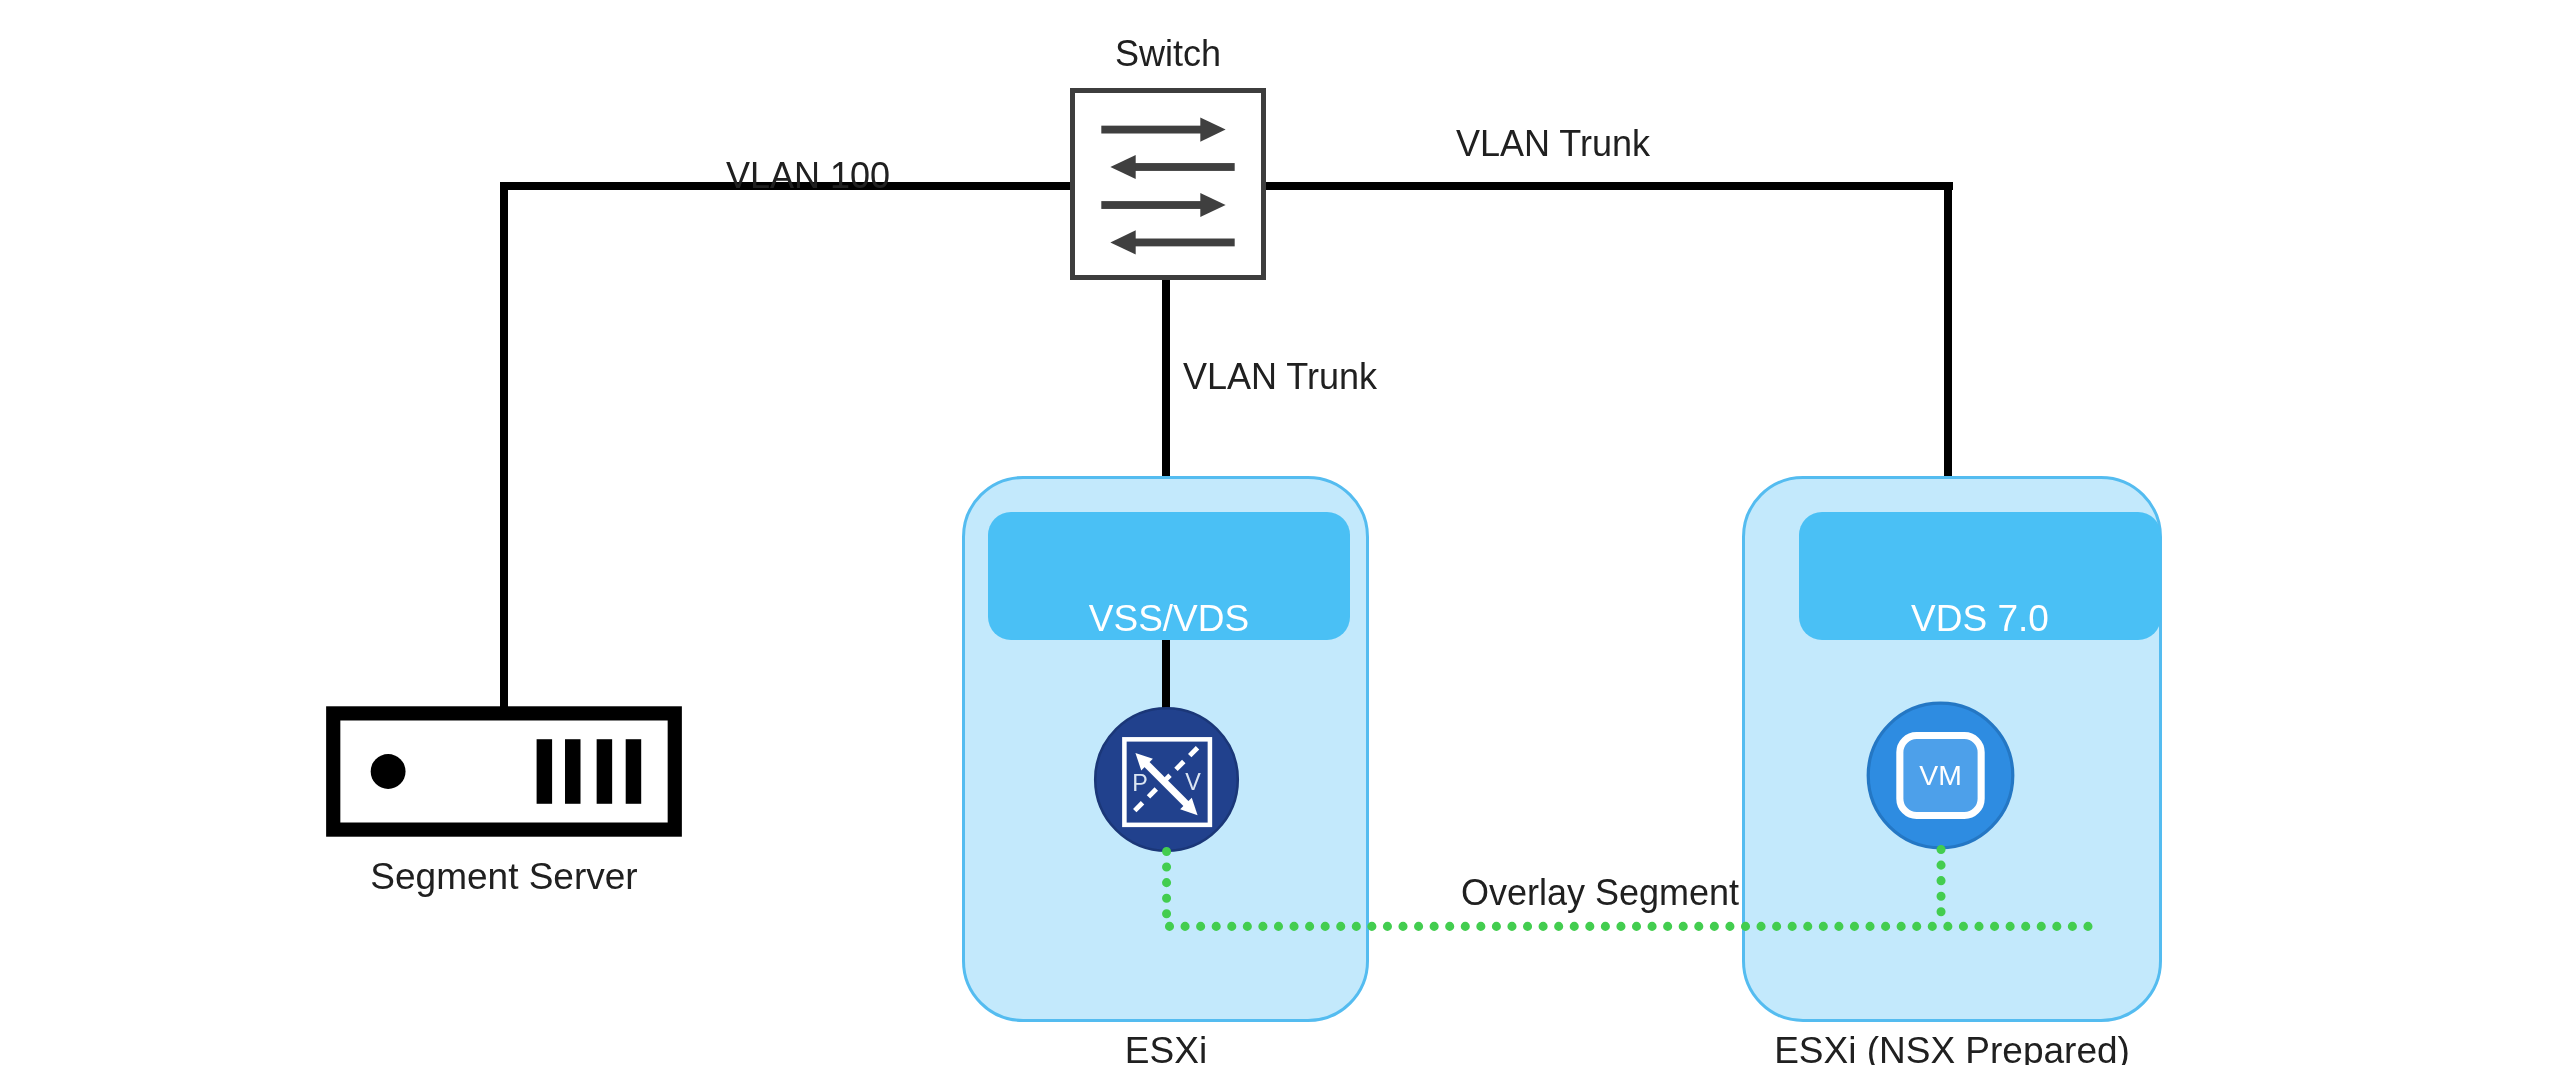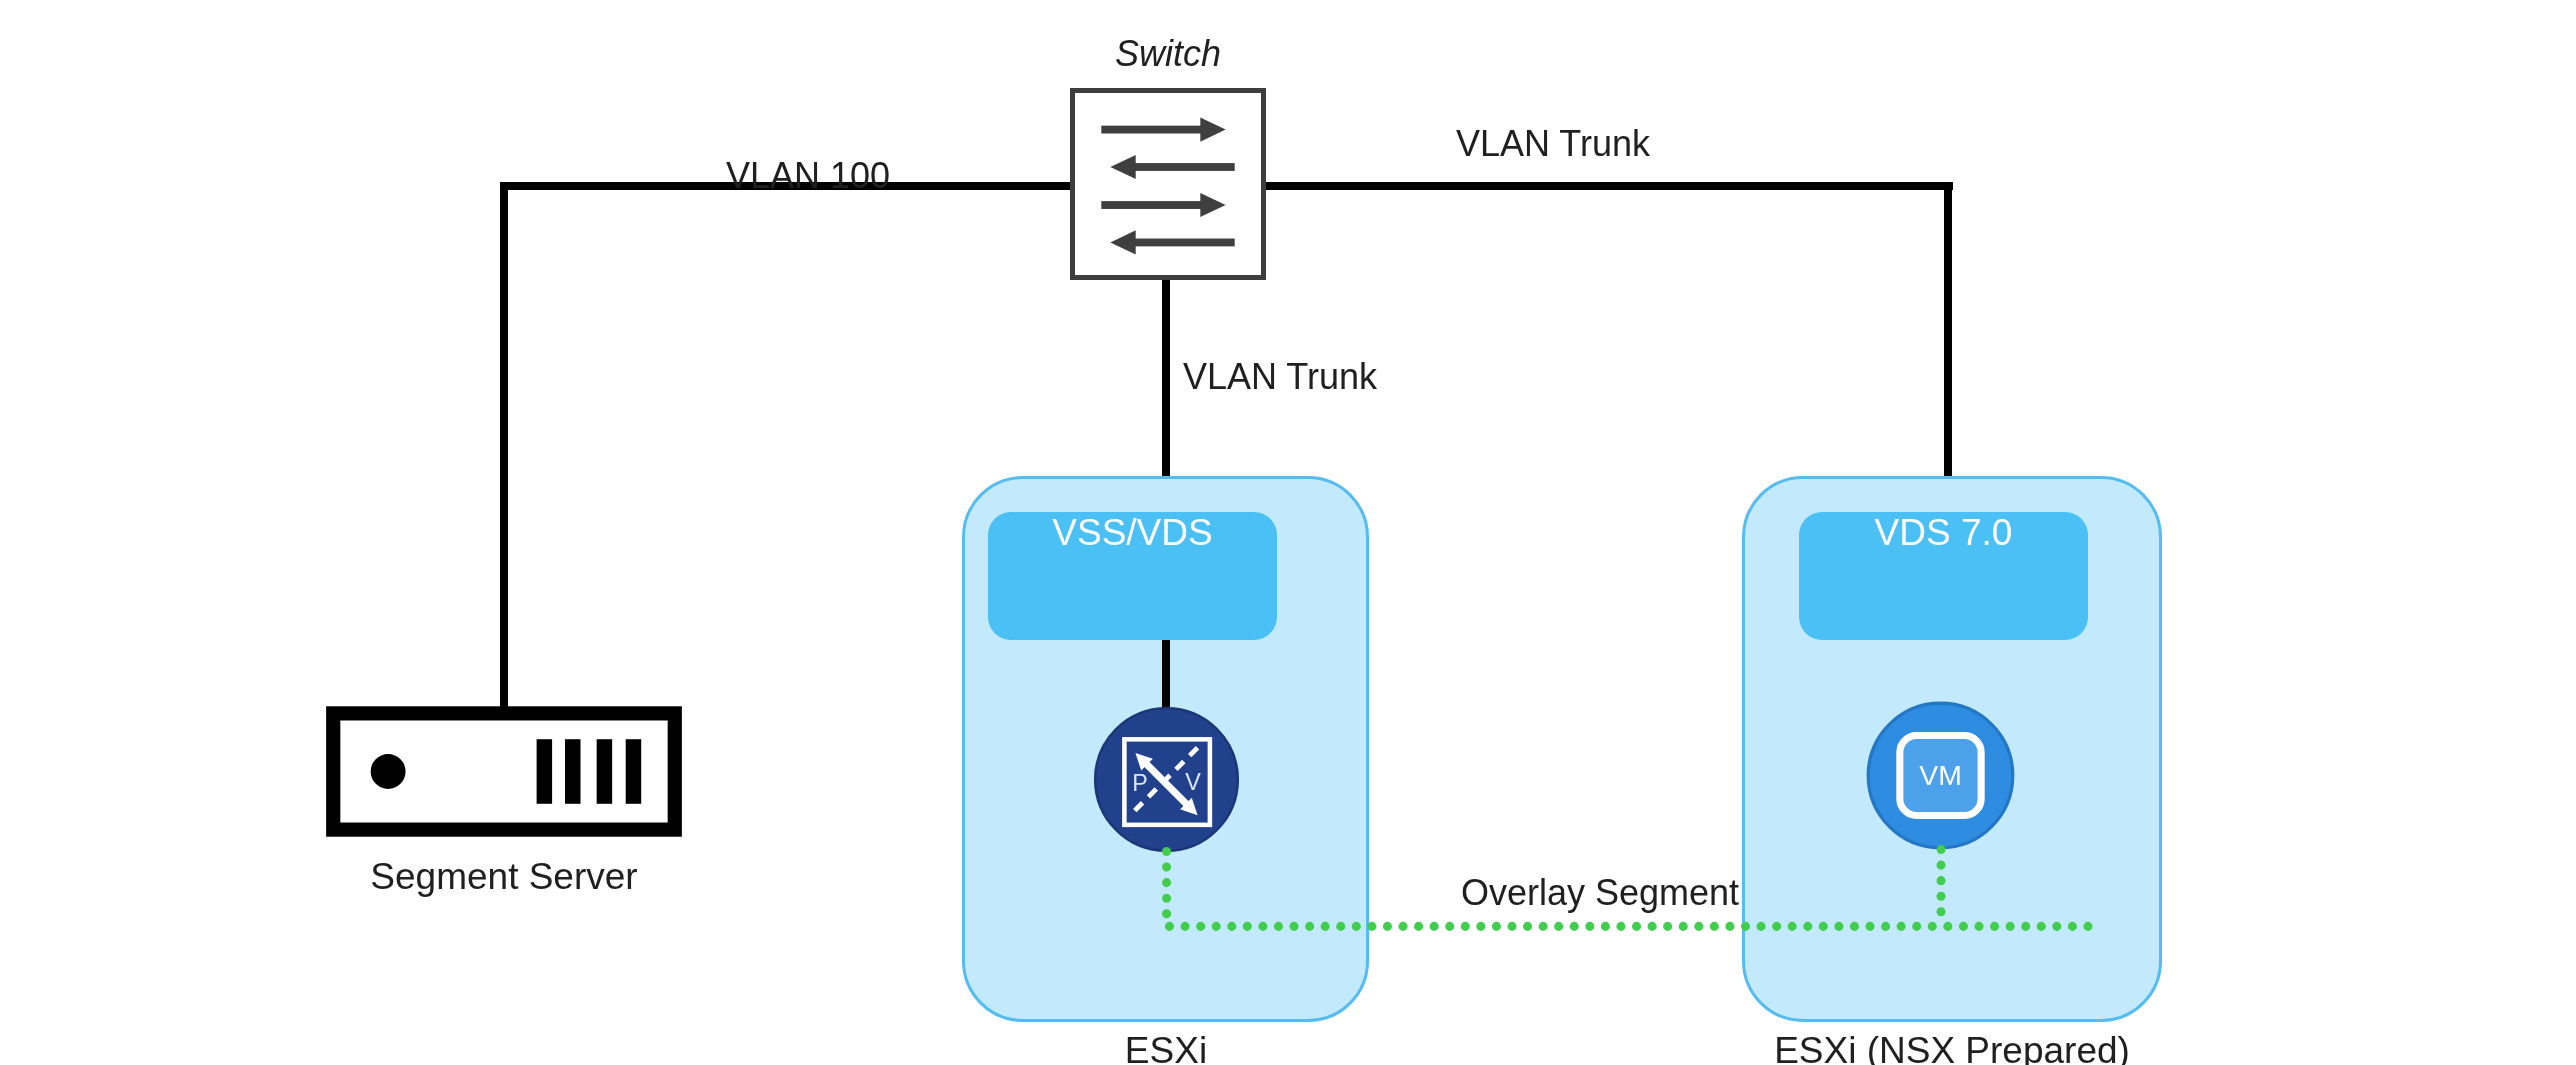--- a/index.html
+++ b/index.html
@@ -26,22 +26,22 @@
     z-index:2; display:flex; align-items:center; justify-content:center;
   }
   .host-box{
     position:absolute; top:476px; height:546px; border-radius:61px;
     background:var(--host-fill); border:3.2px solid var(--host-border);
     box-sizing:border-box; z-index:2;
   }
   #host-left{left:962px; width:407px;}
   #host-right{left:1742px; width:420px;}
   .host-header{
-    position:absolute; top:512px; width:289px; height:128px; border-radius:23px;
-    background:var(--header-fill); z-index:3; display:flex; align-items:flex-start;
+    position:absolute; top:512px; width:362px; height:128px; border-radius:23px;
+    background:var(--header-fill); z-index:3; display:flex; align-items:flex-end;
     justify-content:center; color:#ffffff; font-size:37px; font-weight:400;
   }
   #header-left{left:988px;}
   #header-right{left:1771px;margin-left:28px;}
   .icon-svg{position:absolute; z-index:4;}
   #server-icon{left:326px; top:705px;}
   #pv-icon{left:1092px; top:705px;}
   #vm-icon{left:1865px; top:700px;}
   #overlay-dots{position:absolute; left:0; top:0; z-index:5; pointer-events:none;}
   svg text{font-family:"Liberation Sans", sans-serif;}
@@ -109,21 +109,21 @@
     <circle cx="117" cy="117" r="112" style="fill:var(--vm-circle)" stroke="#2477c4" stroke-width="5"></circle>
     <rect x="54" y="55" width="126" height="124" rx="26" style="fill:var(--vm-square)" stroke="#ffffff" stroke-width="11"></rect>
     <text x="117" y="132" text-anchor="middle" font-size="44" fill="#ffffff">VM</text>
   </svg>
 
   <svg id="overlay-dots" width="2576" height="1066" viewBox="0 0 3988 1650">
     <path d="M1806 1318 L1806 1434 L3245 1434" fill="none" style="stroke:var(--overlay-green)" stroke-width="14" stroke-linecap="round" stroke-dasharray="0.1 24"></path>
     <path d="M3005 1315 L3005 1434" fill="none" style="stroke:var(--overlay-green)" stroke-width="14" stroke-linecap="round" stroke-dasharray="0.1 24"></path>
   </svg>
 
-  <div class="lbl small" style="left:1168px; top:34px;font-style:italic;">Switch</div>
+  <div class="lbl small" style="left:1168px; top:34px;">Switch</div>
   <div class="lbl small" style="left:808px; top:124px;margin-top:32px;">VLAN 100</div>
   <div class="lbl small" style="left:1553px; top:124px;">VLAN Trunk</div>
   <div class="lbl small" style="left:1280px; top:357px;">VLAN Trunk</div>
   <div class="lbl small" style="left:1555px; top:873px;margin-left:45px;">Overlay Segment</div>
   <div class="lbl node" style="left:504px;  top:857px;">Segment Server</div>
   <div class="lbl node" style="left:1166px; top:1031px;">ESXi</div>
   <div class="lbl node" style="left:1952px; top:1031px;">ESXi (NSX Prepared)</div>
 
 </div>
 

